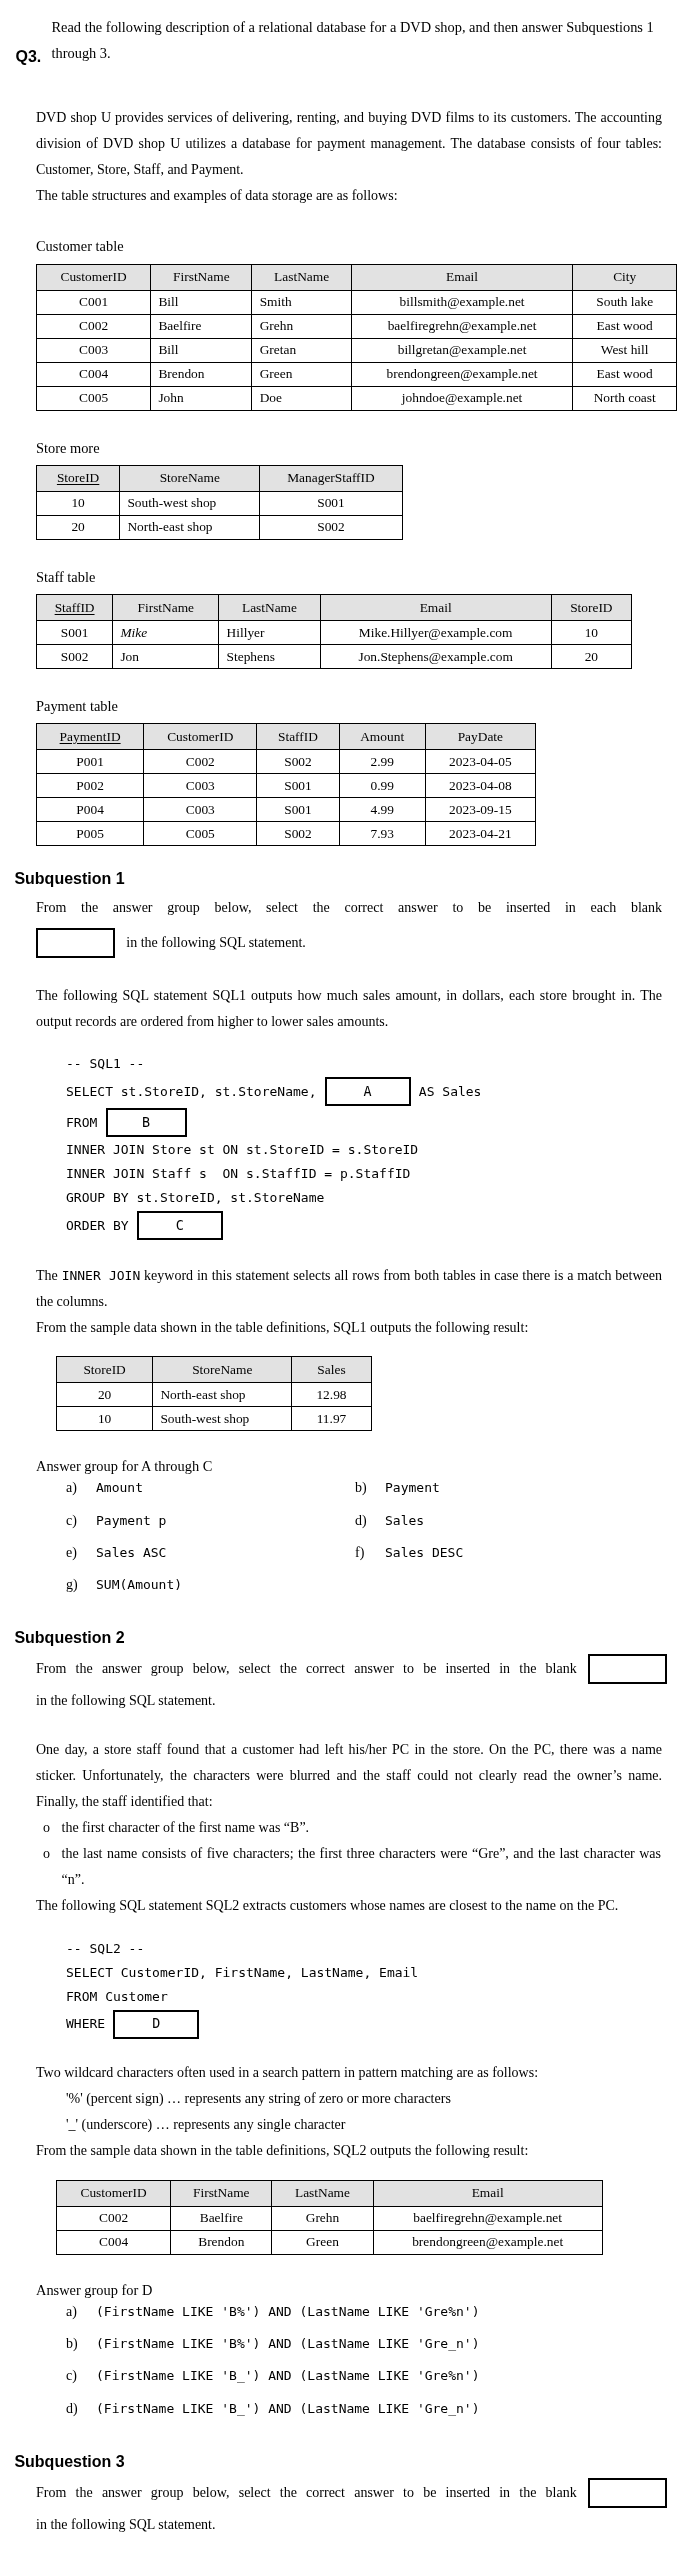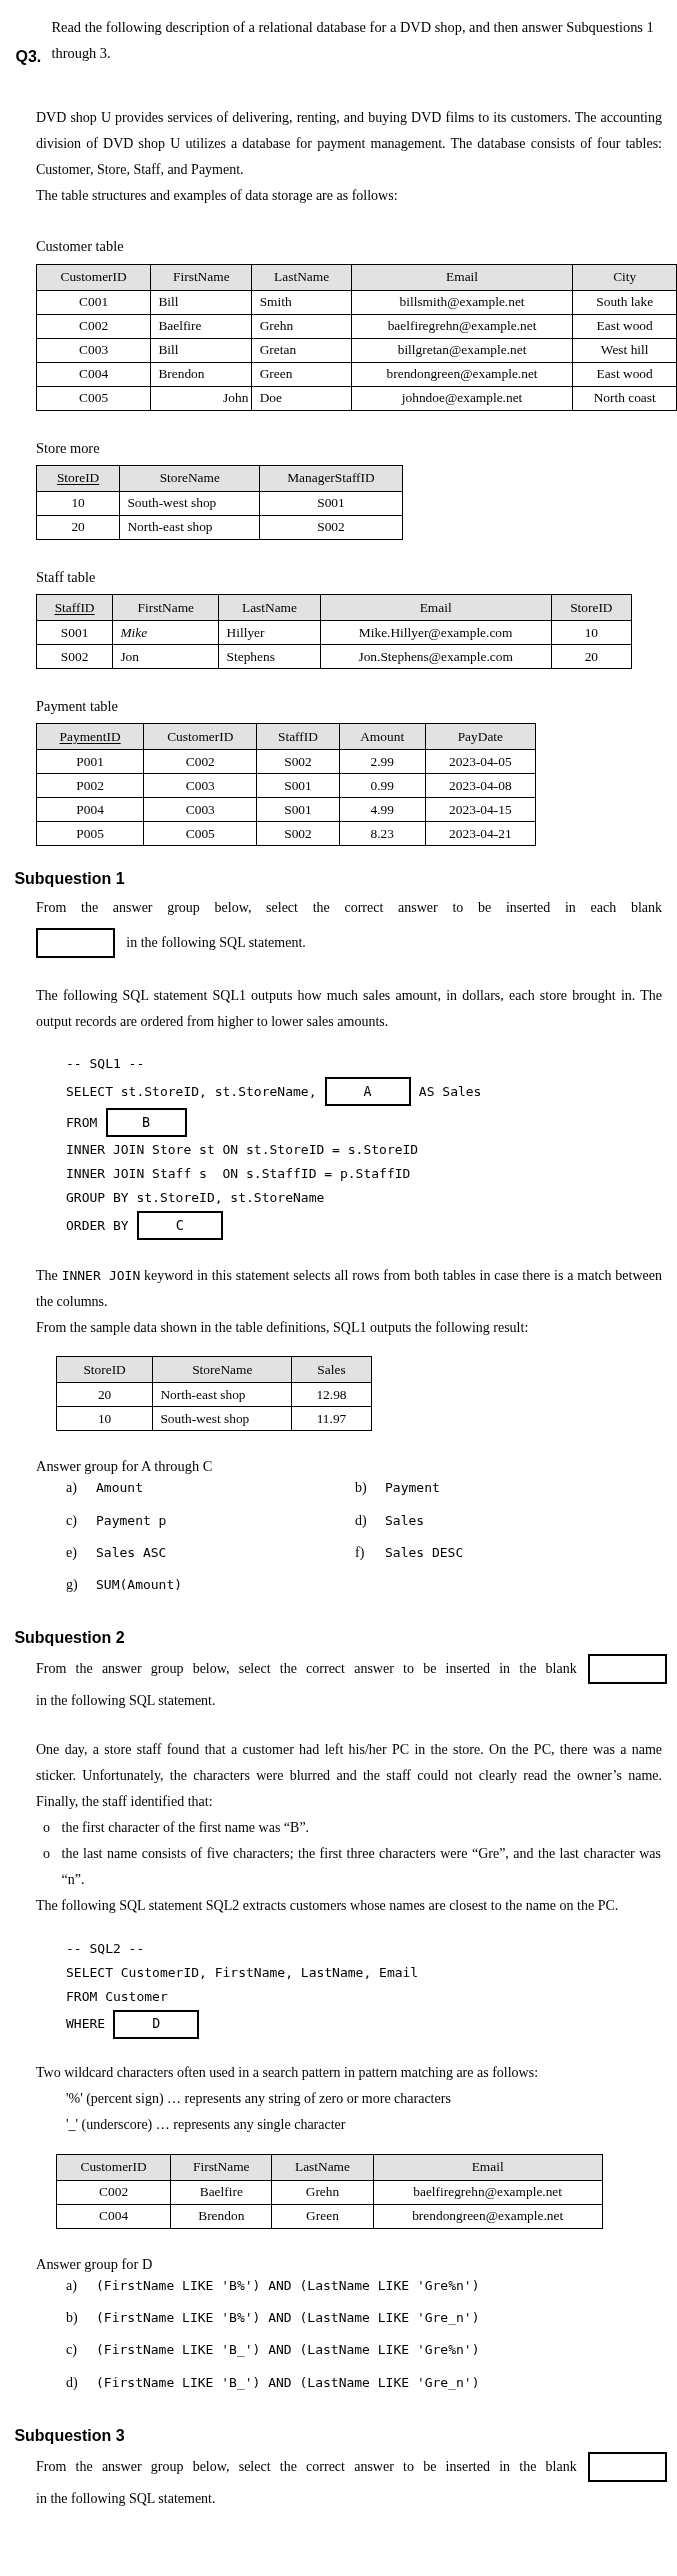--- a/index.html
+++ b/index.html
@@ -102,21 +102,21 @@
     </tr>
     <tr>
       <td>C004</td>
       <td style="text-align:left;padding-left:7.2px;">Brendon</td>
       <td style="text-align:left;padding-left:7.2px;">Green</td>
       <td>brendongreen@example.net</td>
       <td>East wood</td>
     </tr>
     <tr>
       <td>C005</td>
-      <td style="text-align:right;padding-left:7.2px;margin-left:12px;">John</td>
+      <td style="text-align:left;padding-left:7.2px;margin-left:12px;">John</td>
       <td style="text-align:left;padding-left:7.2px;">Doe</td>
       <td>johndoe@example.net</td>
       <td>North coast</td>
     </tr>
   </tbody>
     </table>
 
   <div class="tbl-title">Store more</div>
   <table class="dbt">
     <tbody>
@@ -187,27 +187,27 @@
       <td>C003</td>
       <td>S001</td>
       <td>0.99</td>
       <td>2023-04-08</td>
     </tr>
     <tr>
       <td>P004</td>
       <td>C003</td>
       <td>S001</td>
       <td>4.99</td>
-      <td>2023-04-15</td>
+      <td>2023-09-15</td>
     </tr>
     <tr>
       <td>P005</td>
       <td>C005</td>
       <td>S002</td>
-      <td>8.23</td>
+      <td>7.93</td>
       <td>2023-04-21</td>
     </tr>
   </tbody>
     </table>
 
   <div class="subhead" style="margin-top:24px;">Subquestion 1</div>
   <div class="line jline">From the answer group below, select the correct answer to be inserted in each blank</div>
   <div class="boxline">
     <span class="blank-standalone"></span>
     <span class="txt">in the following SQL statement.</span>
@@ -314,20 +314,21 @@
     <div class="code-line">FROM Customer</div>
     <div class="code-line withbox">
       <span>WHERE</span>
       <span class="blank ml">D</span>
     </div>
   </div>
 
   <div class="line" style="margin-top:20.6px;">Two wildcard characters often used in a search pattern in pattern matching are as follows:</div>
   <div class="line" style="margin-left:66px;width:598px;">'%' (percent sign) … represents any string of zero or more characters</div>
   <div class="line" style="margin-left:66px;width:598px;">'_' (underscore) … represents any single character</div>
+  <div class="line">From the sample data shown in the table definitions, SQL2 outputs the following result:</div>
 
   <div class="gap30"></div>
   <table class="dbt" style="margin-left:56px;">
     <tbody>
         <tr>
       <th style="width:107px">CustomerID</th>
       <th style="width:94px">FirstName</th>
       <th style="width:94px">LastName</th>
       <th style="width:222px">Email</th>
     </tr>

